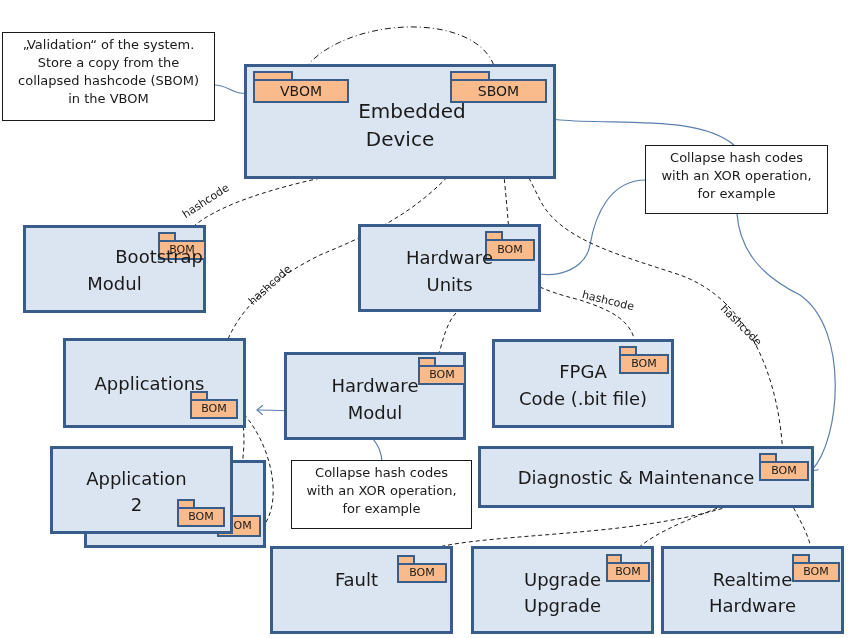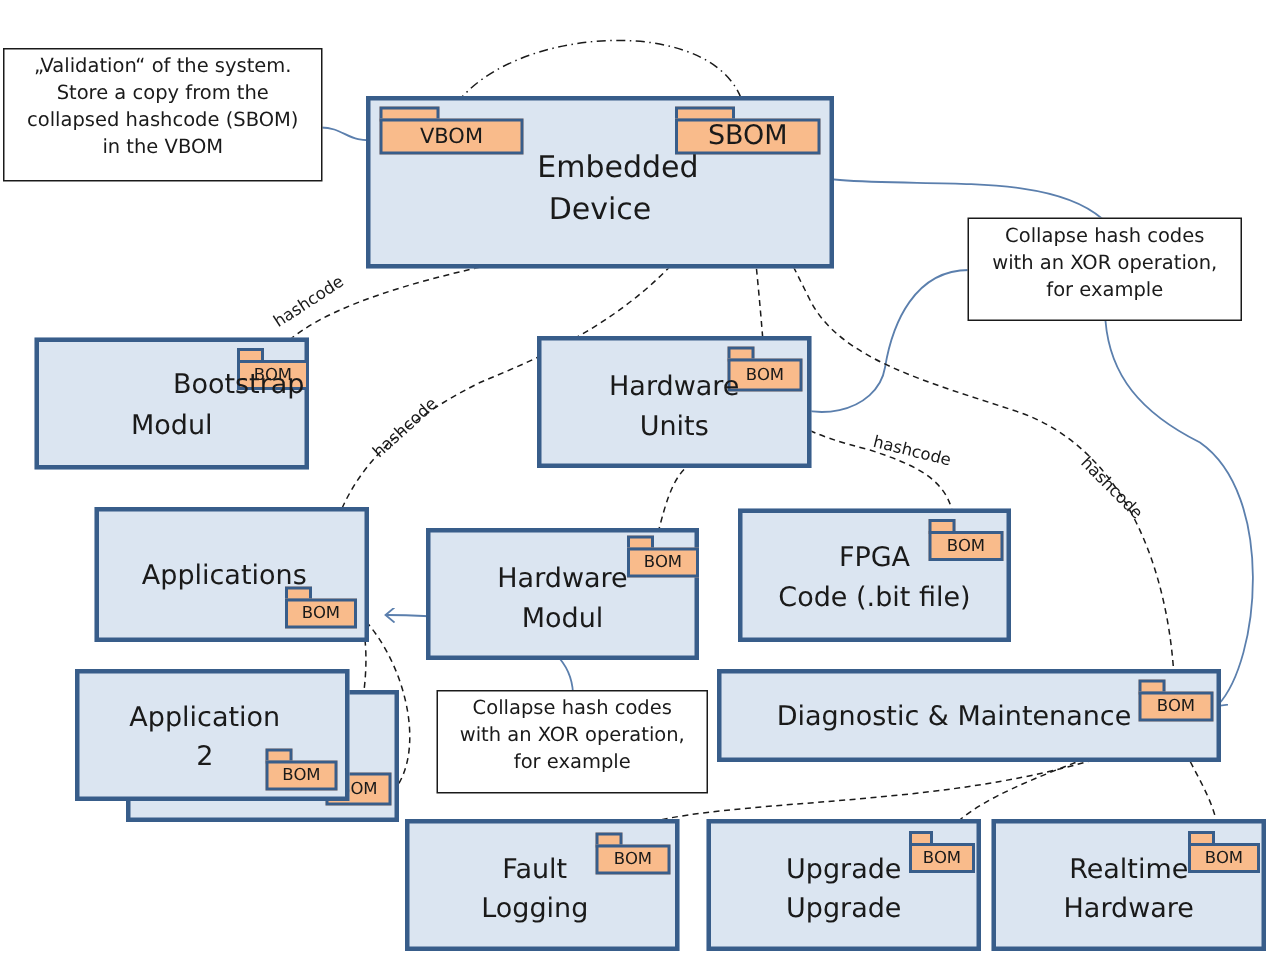--- a/index.html
+++ b/index.html
@@ -58,21 +58,21 @@
 
 <div class="node" style="left:244px;top:64px;width:312px;height:115px;">
   <div class="pkg" style="left:6px;top:4px;width:96px;height:34px;">
     <div class="tab" style="width:40px;"></div>
     <div class="body" style="top:8px;width:96px;height:24px;font-size:14px;line-height:20px;">
       <span>VBOM</span>
     </div>
   </div>
   <div class="pkg" style="left:203px;top:4px;width:97px;height:34px;">
     <div class="tab" style="width:40px;"></div>
-    <div class="body" style="top:8px;width:97px;height:24px;font-size:18px;line-height:20px;">
+    <div class="body" style="top:8px;width:97px;height:24px;font-size:14px;line-height:20px;">
       <span>SBOM</span>
     </div>
   </div>
   <div class="label" style="top:32px;font-size:20px;margin-left:24px;">Embedded</div>
   <div class="label" style="top:60px;font-size:20px;">Device</div>
 </div>
 
 <div class="note" style="left:645px;top:145px;width:183px;height:69px;">
   <div>Collapse hash codes</div>
   <div>with an XOR operation,</div>
@@ -169,21 +169,20 @@
 </div>
 
 <div class="node" style="left:270px;top:546px;width:183px;height:88px;">
   <div class="pkg" style="left:124px;top:6px;width:50px;height:30px;">
     <div class="tab" style="width:18px;"></div>
     <div class="body" style="top:8px;width:50px;height:20px;line-height:16px;">
       <span>BOM</span>
     </div>
   </div>
   <div class="label" style="top:18px;left:-10px;">Fault</div>
-  <div class="label" style="top:44px;left:-10px;">Logging</div>
 </div>
 
 <div class="node" style="left:471px;top:546px;width:183px;height:88px;">
   <div class="pkg" style="left:132px;top:5px;width:44px;height:30px;">
     <div class="tab" style="width:16px;"></div>
     <div class="body" style="top:8px;width:44px;height:20px;line-height:16px;">
       <span>BOM</span>
     </div>
   </div>
   <div class="label" style="top:18px;">Upgrade</div>

